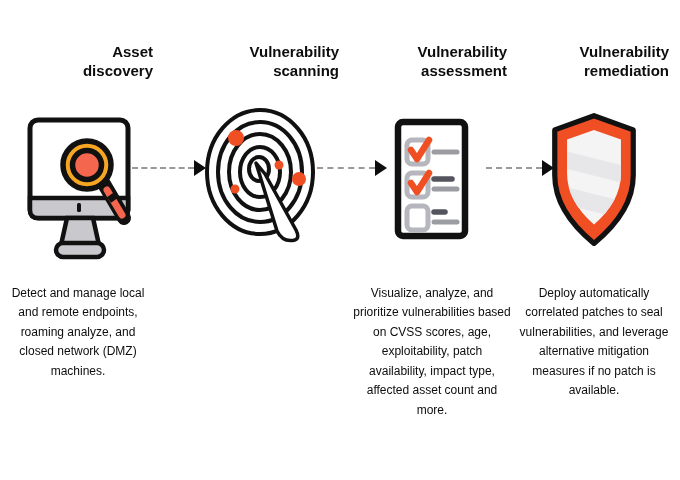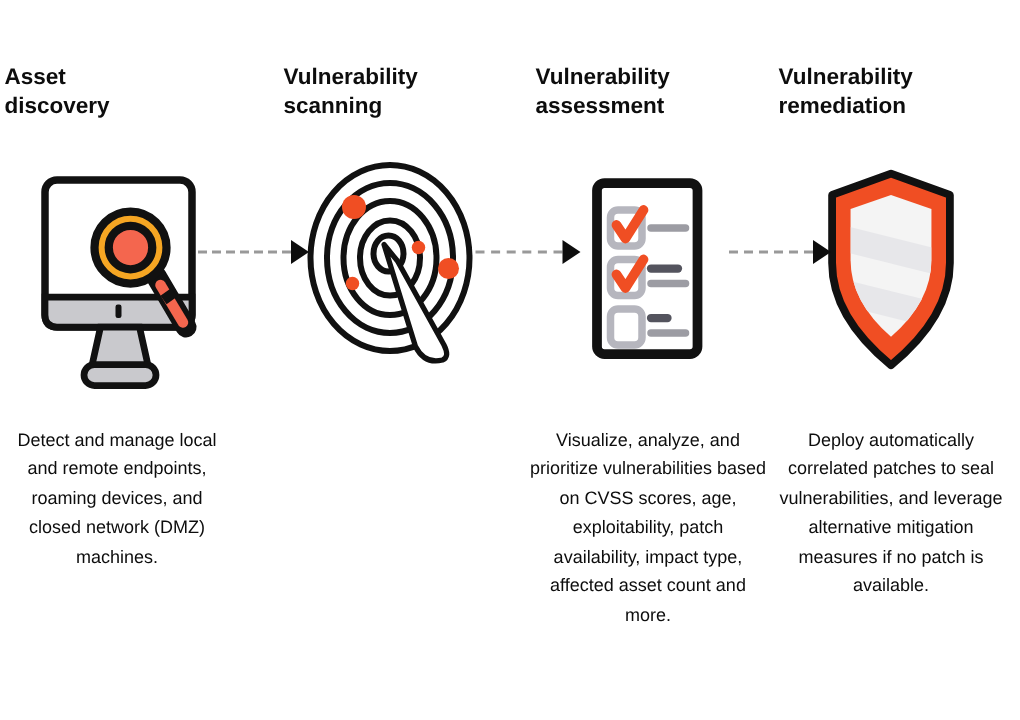--- a/index.html
+++ b/index.html
@@ -1,21 +1,21 @@
 <!DOCTYPE html>
 <html style="--background: #FFFFFF; --ink: #111111; --flame: #F04E23; --salmon: #F4664E; --amber: #F6A623; --gray-light: #C9C9CD; --gray-mid: #9C9CA3; --gray-dark: #54545E; --checkbox-gray: #B6B6BE; --shield-inner: #F4F4F4; --shield-stripe: #E7E7EA; --arrow-dash: #999999;"><head>
 <meta charset="utf-8">
 <style>
   html,body{margin:0;padding:0;background:#fff;}
   #stage{
     position:relative;width:680px;height:480px;background:var(--background,#fff);
     font-family:"Liberation Sans", sans-serif;color:var(--ink,#111);overflow:hidden;
   }
   .step-heading{
-    position:absolute;top:42px;width:150px;text-align:left;
+    position:absolute;top:42px;width:150px;text-align:right;
     font-size:15px;font-weight:bold;line-height:1.28;color:#0d0d0d;
   }
   .step-desc{
     position:absolute;top:284px;text-align:center;
     font-size:12px;line-height:1.62;color:#0d0d0d;
   }
   .icon{position:absolute;}
   .arrow{position:absolute;height:18px;}
   .arrow .dash{position:absolute;top:8px;left:0;border-top:2px dashed var(--arrow-dash,#999);}
   .arrow .head{
@@ -114,17 +114,17 @@
   </div>
   <div class="arrow" style="left:317px;top:159px;width:72px;">
     <div class="dash" style="width:58px;"></div>
     <div class="head" style="left:58px;"></div>
   </div>
   <div class="arrow" style="left:486px;top:159px;width:70px;">
     <div class="dash" style="width:56px;"></div>
     <div class="head" style="left:56px;"></div>
   </div>
 
-  <div class="step-desc" style="left:2px;width:152px;">Detect and manage local and remote endpoints, roaming devices, and closed network (DMZ) machines.</div>
+  <div class="step-desc" style="left:2px;width:152px;">Detect and manage local and remote endpoints, roaming analyze, and closed network (DMZ) machines.</div>
   <div class="step-desc" style="left:519px;width:150px;">Deploy automatically correlated patches to seal vulnerabilities, and leverage alternative mitigation measures if no patch is available.</div>
   <div class="step-desc" style="left:353px;width:158px;">Visualize, analyze, and prioritize vulnerabilities based on CVSS scores, age, exploitability, patch availability, impact type, affected asset count and more.</div>
 
 </div>
 
 </body></html>

